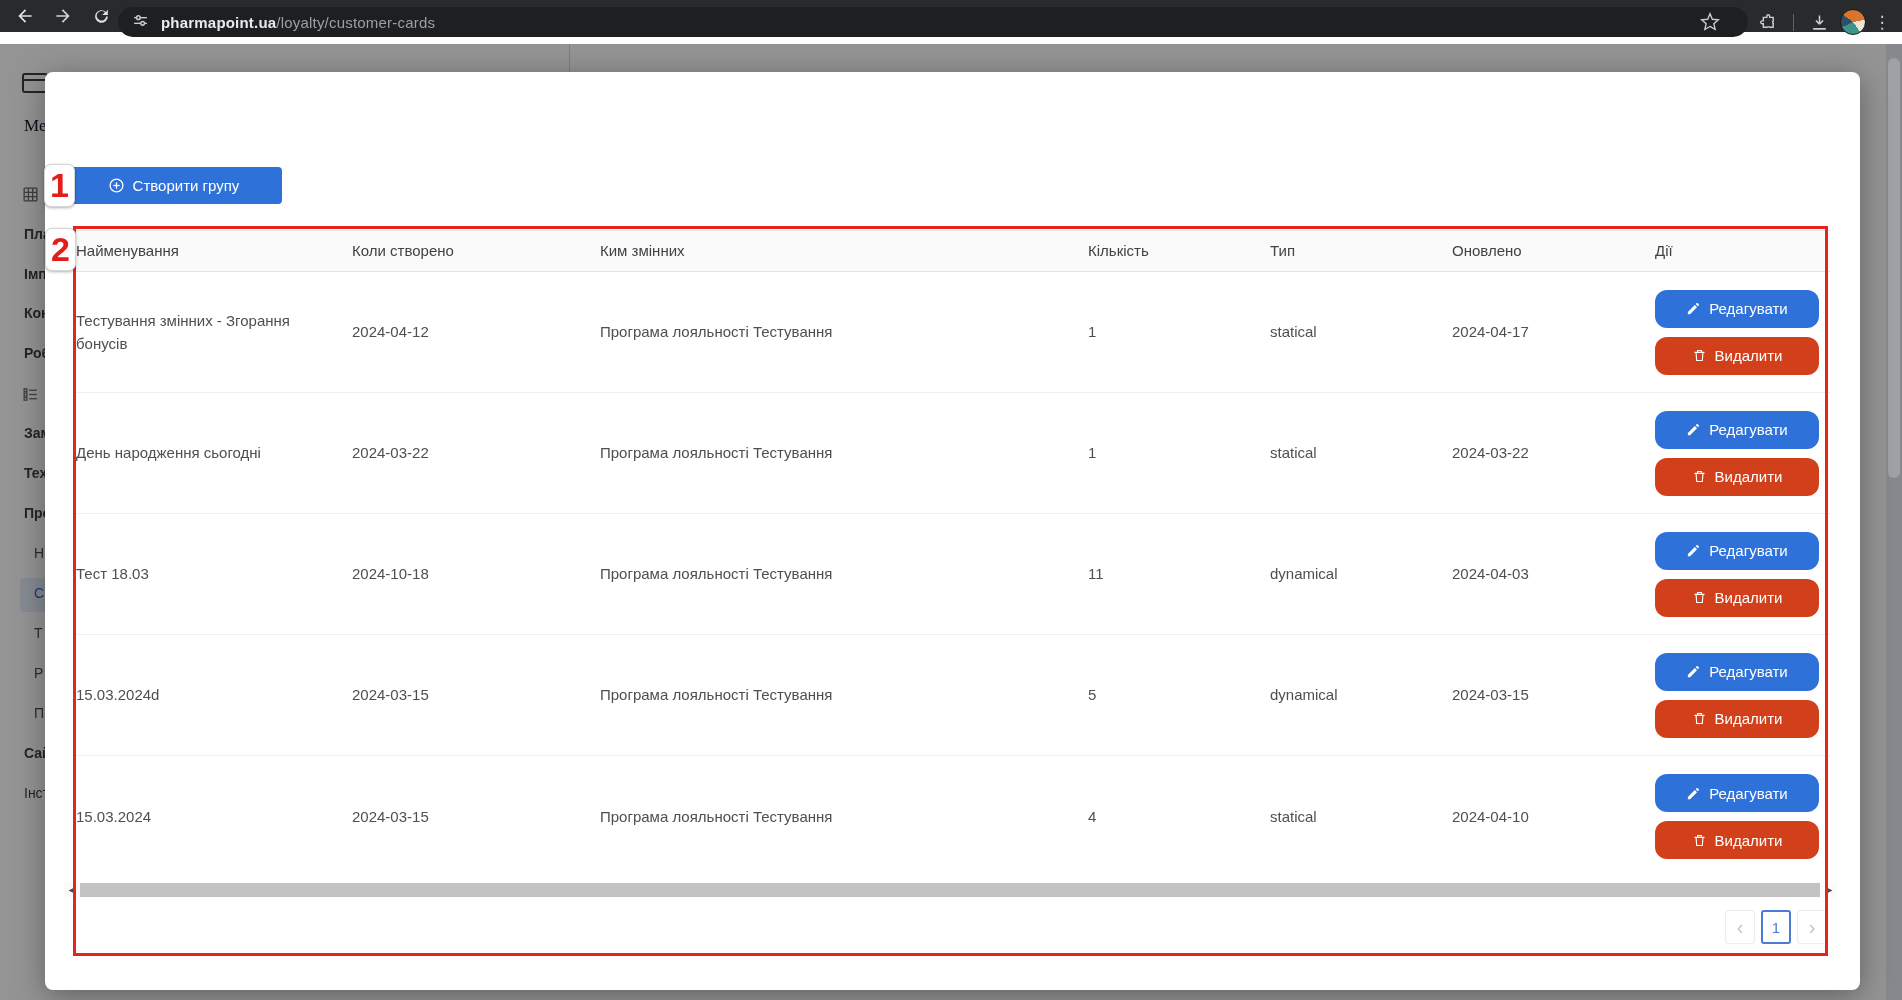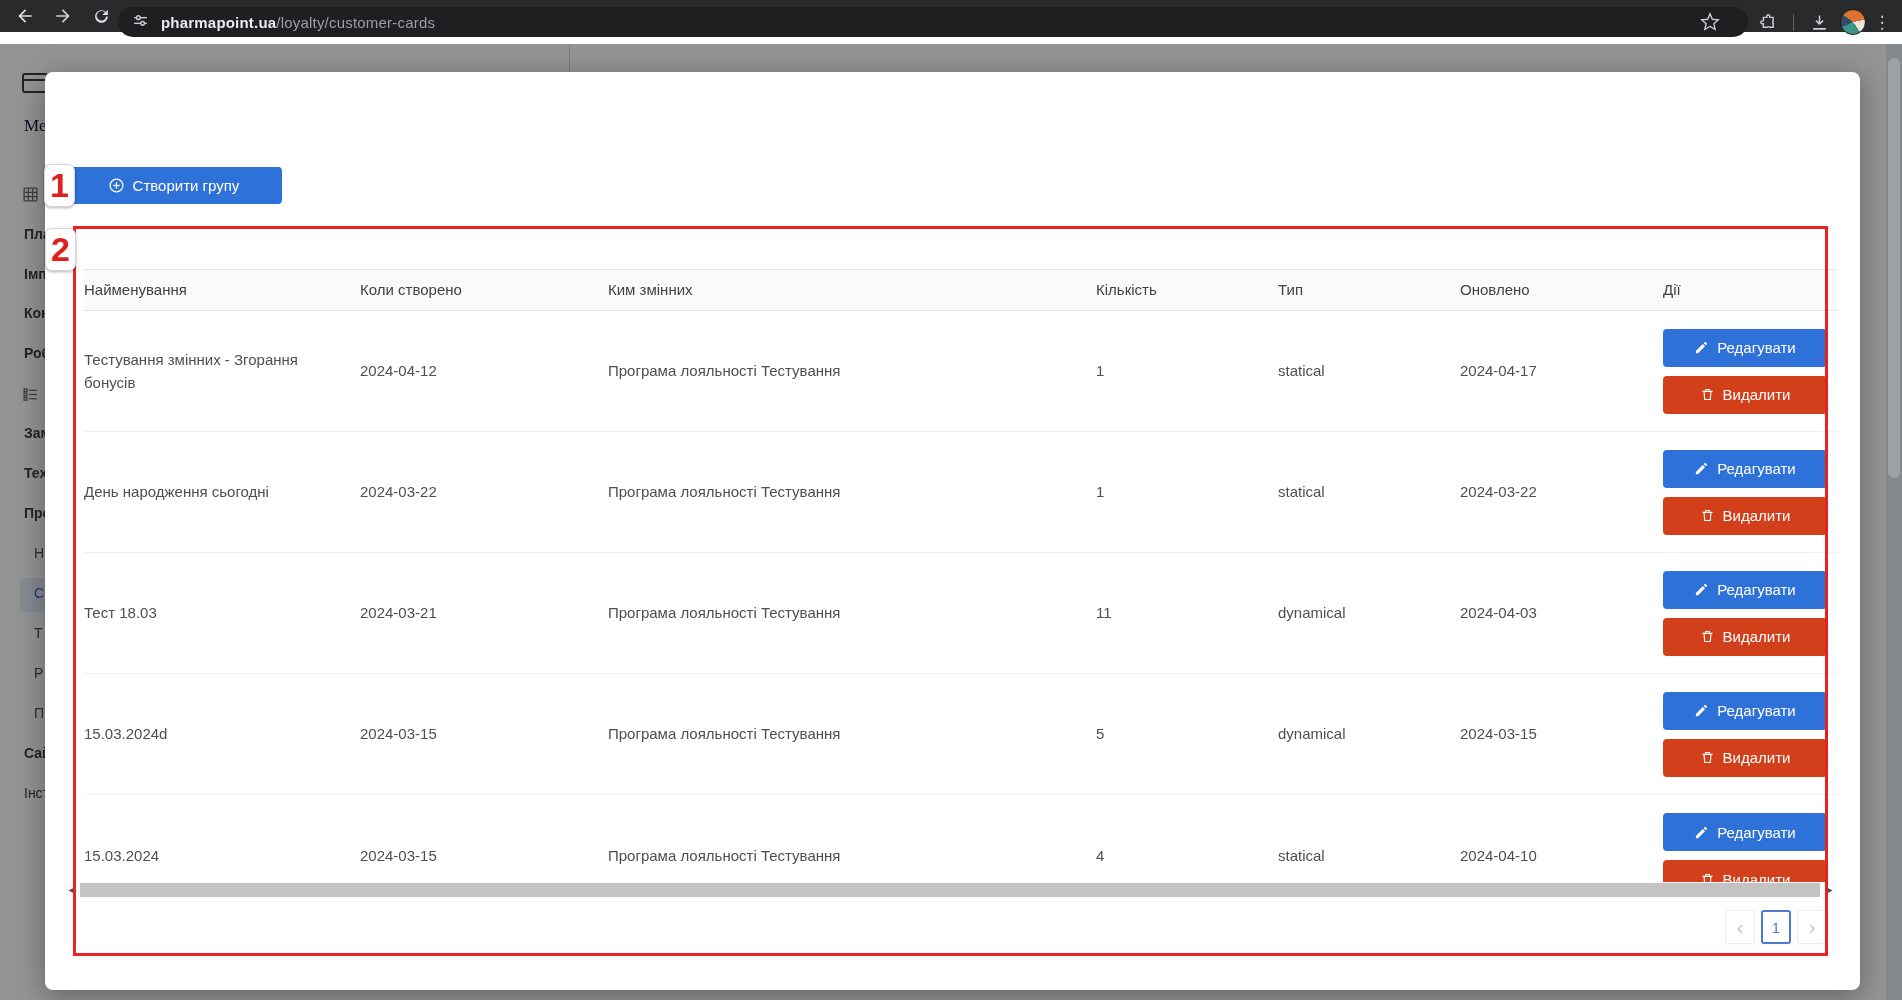--- a/index.html
+++ b/index.html
@@ -37,30 +37,30 @@
 
   
   .modal { position:absolute; left:45px; top:72px; width:1815px; height:918px; background:#fff; border-radius:8px; z-index:10; box-shadow:0 6px 30px rgba(0,0,0,.35); }
   .modal-header { position:absolute; left:0; top:0; width:100%; height:68px; border-bottom:1px solid #e9e9e9; }
   .modal-title { position:absolute; left:30px; top:24px; font-size:17px; color:#383838; }
   .close-btn { position:absolute; right:28px; top:20px; width:28px; height:28px; border:1px solid #ececec; border-radius:50%; background:#fff; color:#6f6f6f; font-size:14px; line-height:26px; text-align:center; }
 
   .create-btn { position:absolute; left:20px; top:95px; width:217px; height:37px; background:#2d71d9; border:none; border-radius:4px; color:#fff; font-size:15px; font-family:inherit; display:flex; align-items:center; justify-content:center; gap:8px; }
 
   
-  .tbl { position:absolute; left:39px; top:158px; width:1754px;margin-top:39px; }
+  .tbl { position:absolute; left:31px; top:158px; width:1754px; }
   .grid { display:grid; grid-template-columns:276px 248px 488px 182px 182px 203px 175px; align-items:center; }
   .thead { height:42px; background:#fafafa; border-top:1px solid #e4e4e4; border-bottom:1px solid #e4e4e4; }
   .thead .cell { font-size:15px; font-weight:500; color:#424242; }
   .trow { height:121px; border-bottom:1px solid #efefef; }
   .trow:last-child { border-bottom:none; }
   .cell { font-size:15px; color:#4f4f4f; line-height:1.55; padding-right:12px; }
   .cell.name { padding-right:44px; }
   .cell.actions { display:flex; flex-direction:column; gap:9px; padding:0; }
-  .btn { width:164px; height:38px; border:none; border-radius:4px; color:#fff; font-size:15px; font-family:inherit; display:flex; align-items:center; justify-content:center; gap:8px; }
+  .btn { width:164px; height:38px; border:none; border-radius:12px; color:#fff; font-size:15px; font-family:inherit; display:flex; align-items:center; justify-content:center; gap:8px; }
   .btn.edit { background:#2d71d9; }
   .btn.del  { background:#d2401b; }
   .btn svg { flex:0 0 auto; }
 
   
   .hscroll { position:absolute; left:19px; top:810px; width:1773px; height:16px; background:#fbfbfb; }
   .h-arrow { position:absolute; top:0; width:14px; height:16px; font-size:10px; color:#4a4a4a; text-align:center; line-height:16px; }
   .h-arrow.left { left:0; } .h-arrow.right { right:0; }
   .hthumb { position:absolute; left:16px; top:1px; width:1740px; height:14px; background:#c3c3c3; }
 
@@ -247,21 +247,21 @@
             <svg width="15" height="15" viewBox="0 0 24 24" fill="none" stroke="#fff" stroke-width="1.8">
               <path d="M4 7h16M9 7V4h6v3M6.5 7l1 13h9l1-13"></path>
             </svg>
             <span>Видалити</span>
           </button>
       </div>
     </div>
 
     <div class="grid trow">
       <div class="cell name">Тест 18.03</div>
-      <div class="cell">2024-03-21</div>
+      <div class="cell">2024-10-18</div>
       <div class="cell">Програма лояльності Тестування</div>
       <div class="cell">11</div>
       <div class="cell">dynamical</div>
       <div class="cell">2024-04-03</div>
       <div class="cell actions">
         <button class="btn edit">
             <svg width="15" height="15" viewBox="0 0 24 24">
               <path d="M3 17.5V21h3.5L17.6 9.9l-3.5-3.5L3 17.5zM20.7 6.8c.4-.4.4-1 0-1.4l-2.1-2.1c-.4-.4-1-.4-1.4 0l-1.7 1.7 3.5 3.5 1.7-1.7z" fill="#fff"></path>
             </svg>
             <span>Редагувати</span>

